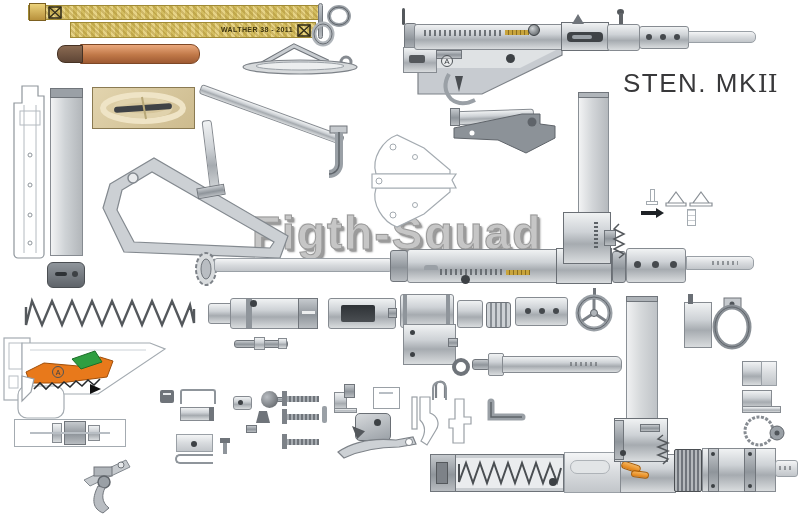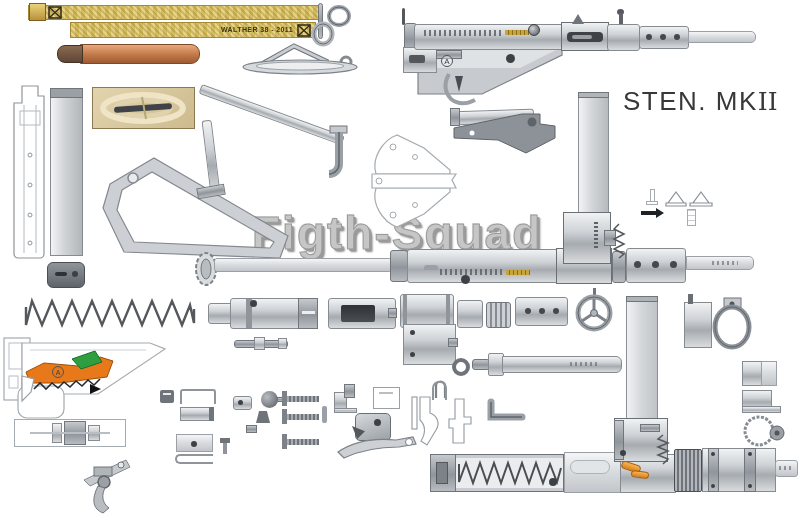--- a/index.html
+++ b/index.html
@@ -100,21 +100,21 @@
     <polygon points="14,6 22,6 18,22" fill="#4a4e52"></polygon>
   </svg>
   <div class="p amark" style="left:441px;top:55px;width:12px;height:12px;">
       <span>A</span>
     </div>
   <div class="p dotD" style="left:506px;top:54px;width:9px;height:9px;"></div>
 
   <div class="p metal tube" style="left:452px;top:110px;width:82px;height:14px;transform:rotate(-2deg);"></div>
   <div class="p metalD" style="left:450px;top:108px;width:10px;height:18px;"></div>
 
-  <div class="p title" style="left:623px;top:86px;">
+  <div class="p title" style="left:623px;top:68px;">
     <span>STEN. MK</span><span class="roman">II</span>
   </div>
 
   <svg class="p" style="left:12px;top:85px;" width="36" height="174">
     <path d="M10,1 h16 v10 h6 v158 a4,4 0 0 1 -4,4 h-22 a4,4 0 0 1 -4,-4 V18 h8 z" fill="#fff" stroke="#8f969c" stroke-width="1.2"></path>
     <line x1="12" y1="20" x2="12" y2="168" stroke="#b4bac0" stroke-width="1"></line>
     <line x1="24" y1="20" x2="24" y2="168" stroke="#b4bac0" stroke-width="1"></line>
     <rect x="8" y="26" width="20" height="14" fill="none" stroke="#b4bac0" stroke-width="1"></rect>
     <circle cx="18" cy="70" r="2" fill="none" stroke="#8f969c"></circle>
     <circle cx="18" cy="100" r="2" fill="none" stroke="#8f969c"></circle>

